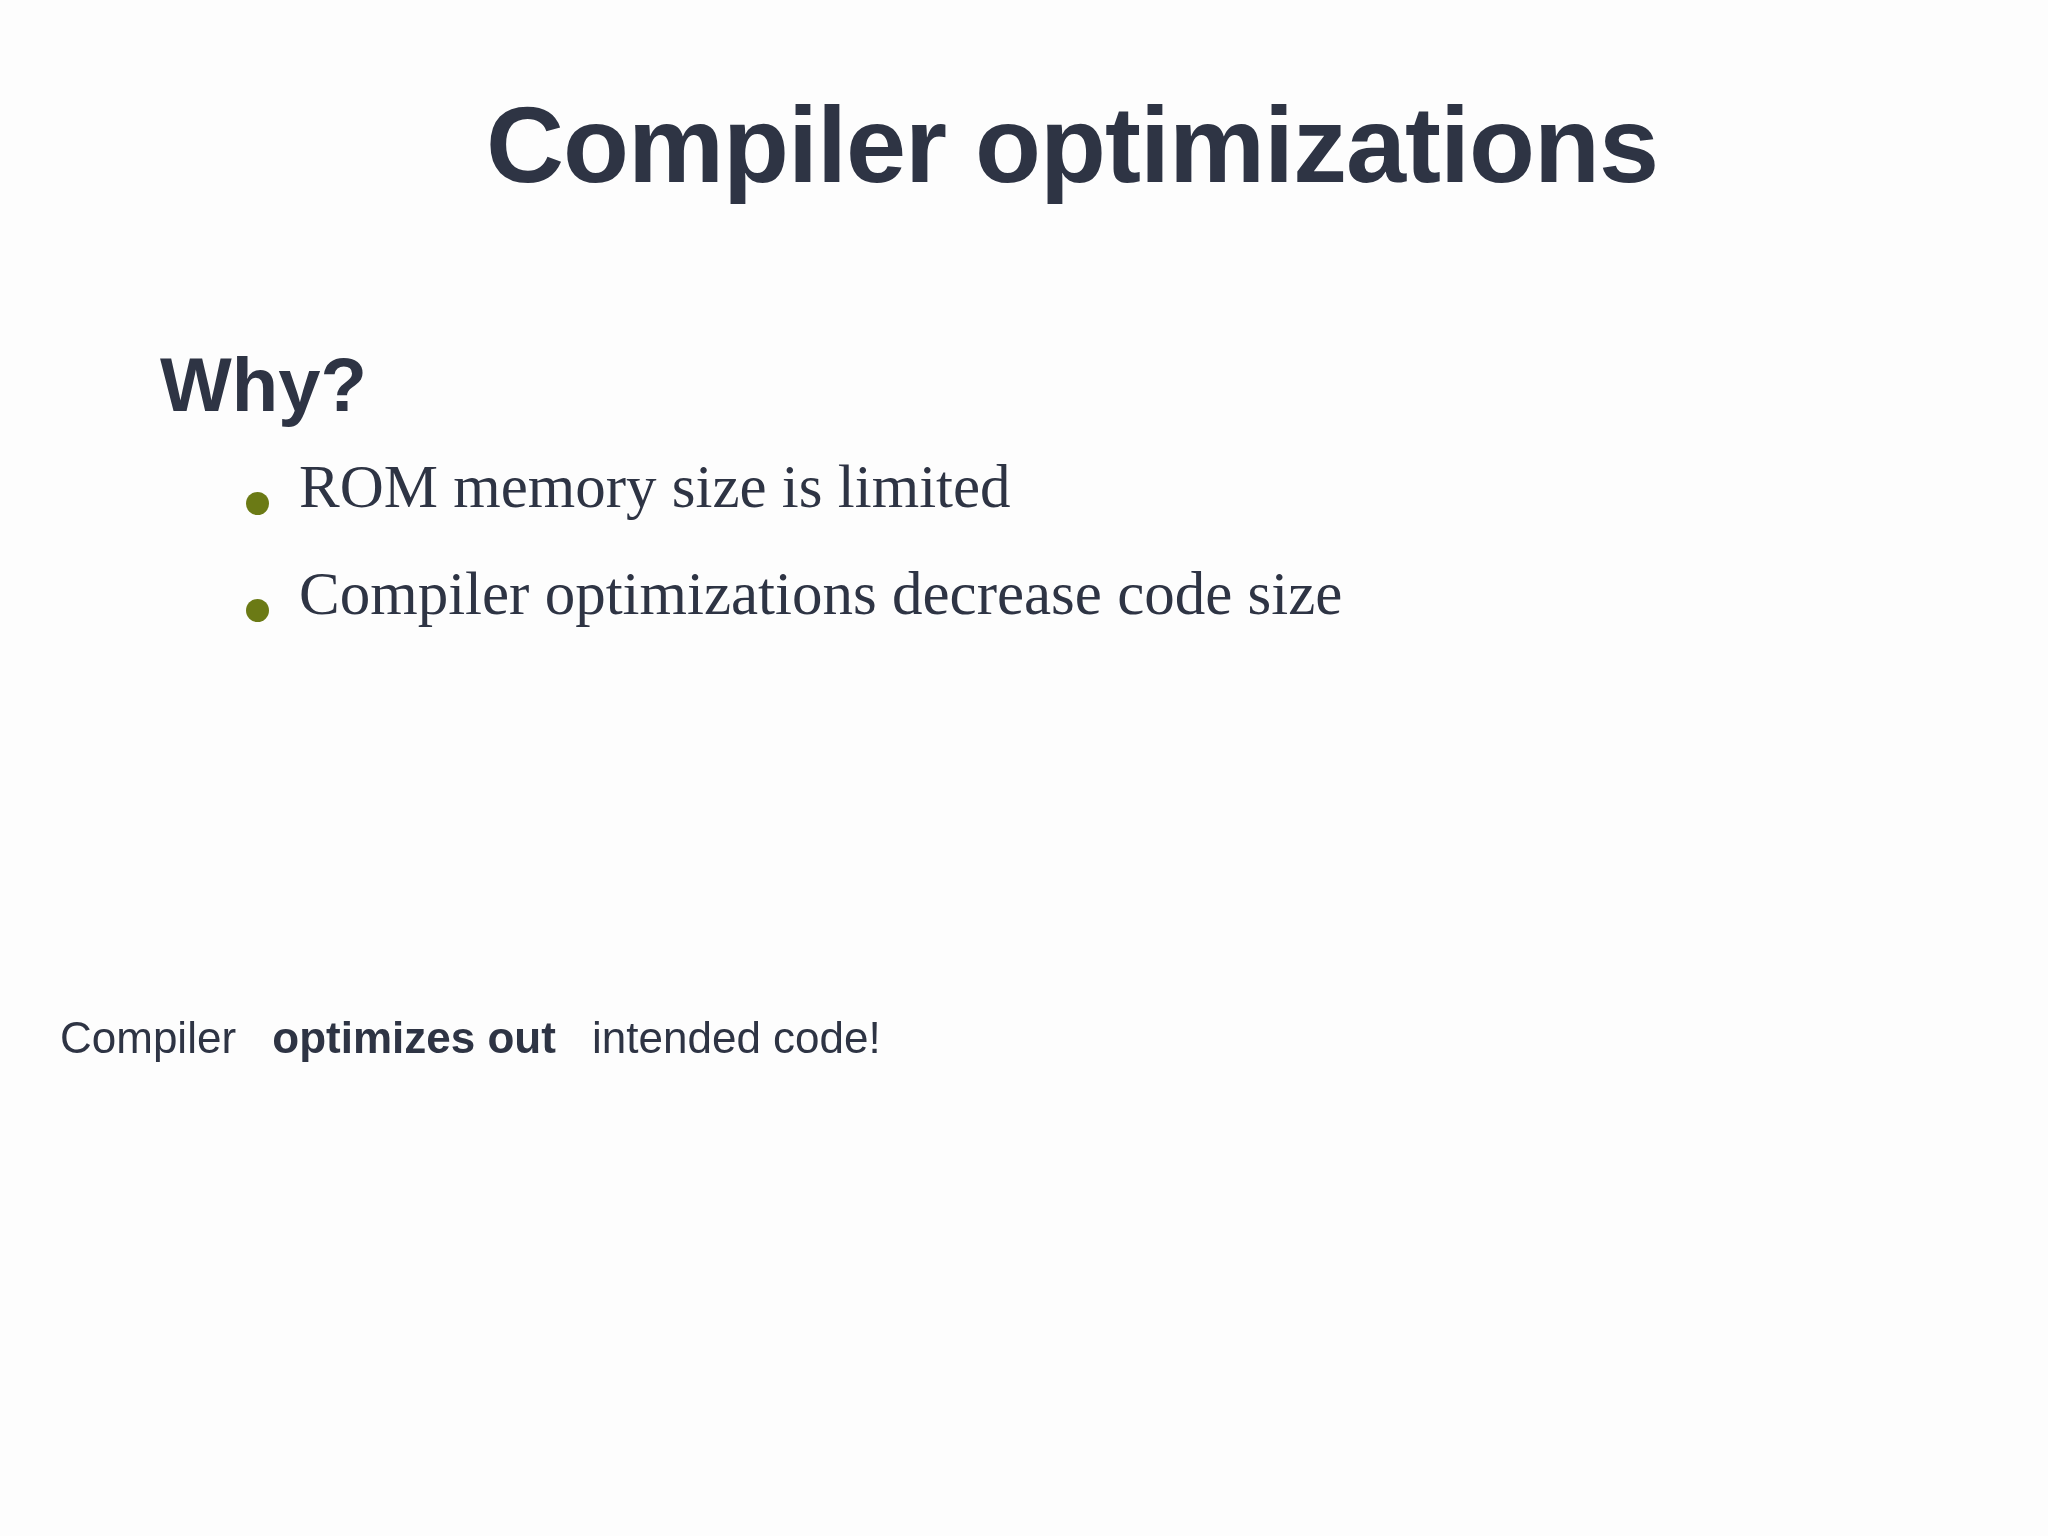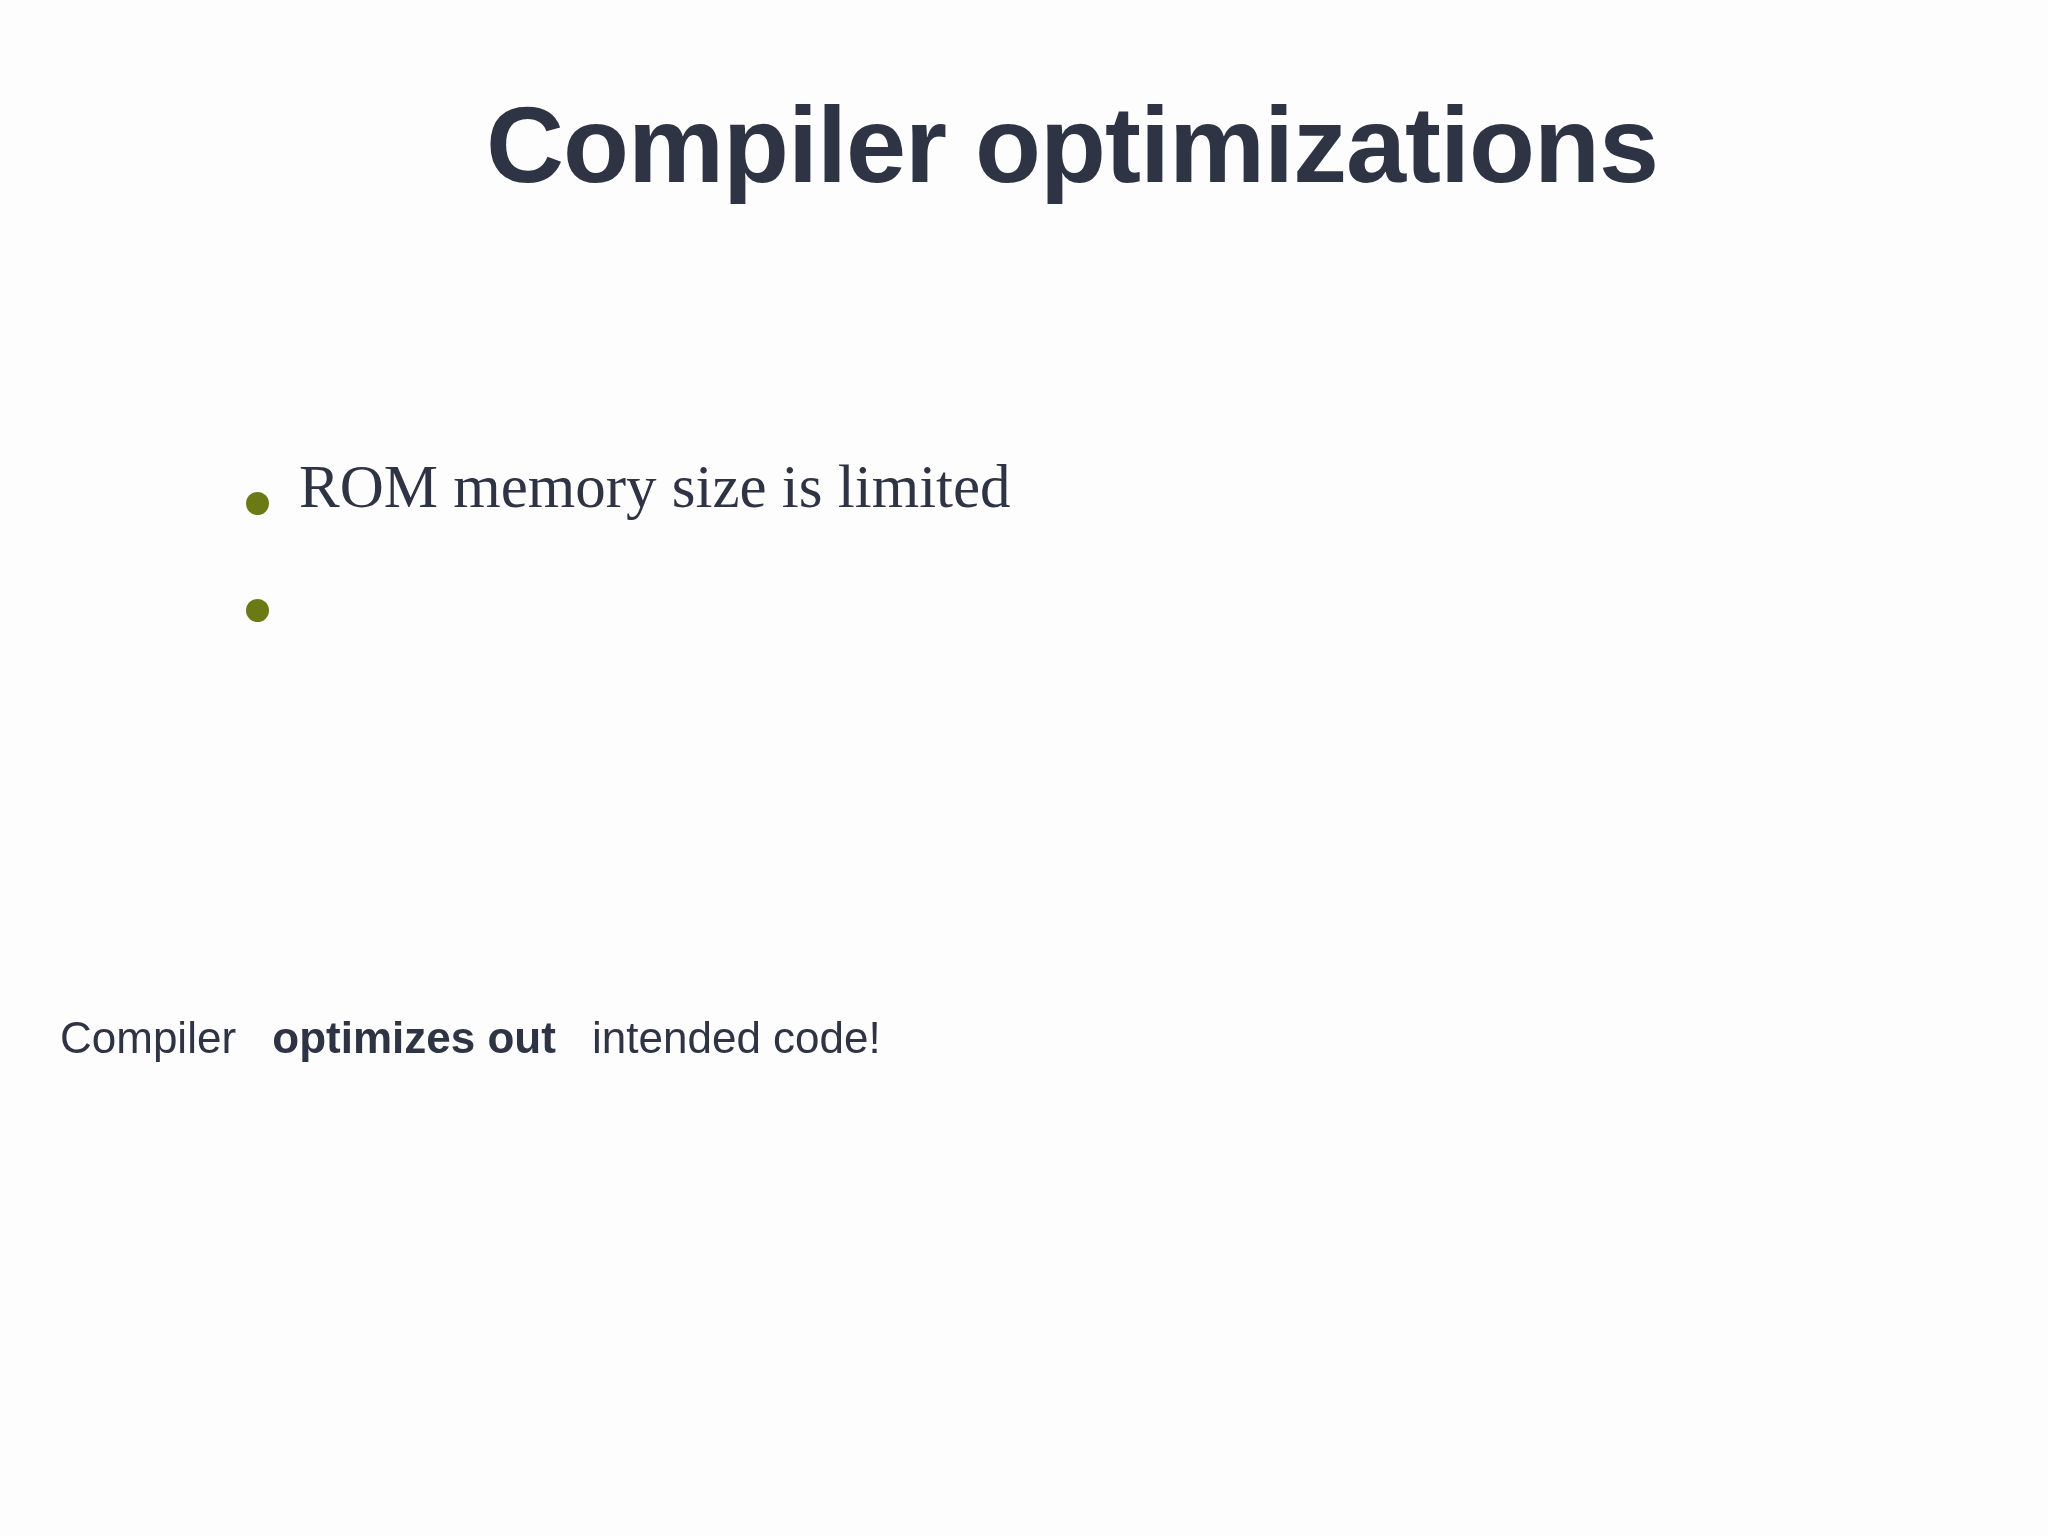--- a/index.html
+++ b/index.html
@@ -75,28 +75,30 @@
     font-weight: bold;
   }
 </style>
 </head>
 <body>
 
 <div class="slide">
 
   <h1 class="slide-title">Compiler optimizations</h1>
 
+  <h2 class="why-heading">Why?</h2>
 
   <ul class="bullet-list">
     <li class="bullet-item">
       <span class="bullet-dot"></span>
       <span>ROM memory size is limited</span>
     </li>
     <li class="bullet-item">
       <span class="bullet-dot"></span>
+      <span>Compiler optimizations decrease code size</span>
     </li>
   </ul>
 
   <p class="callout">
     <span>Compiler </span><span class="emphasis">optimizes out</span><span> intended code!</span>
   </p>
 
 </div>
 
 </body></html>

